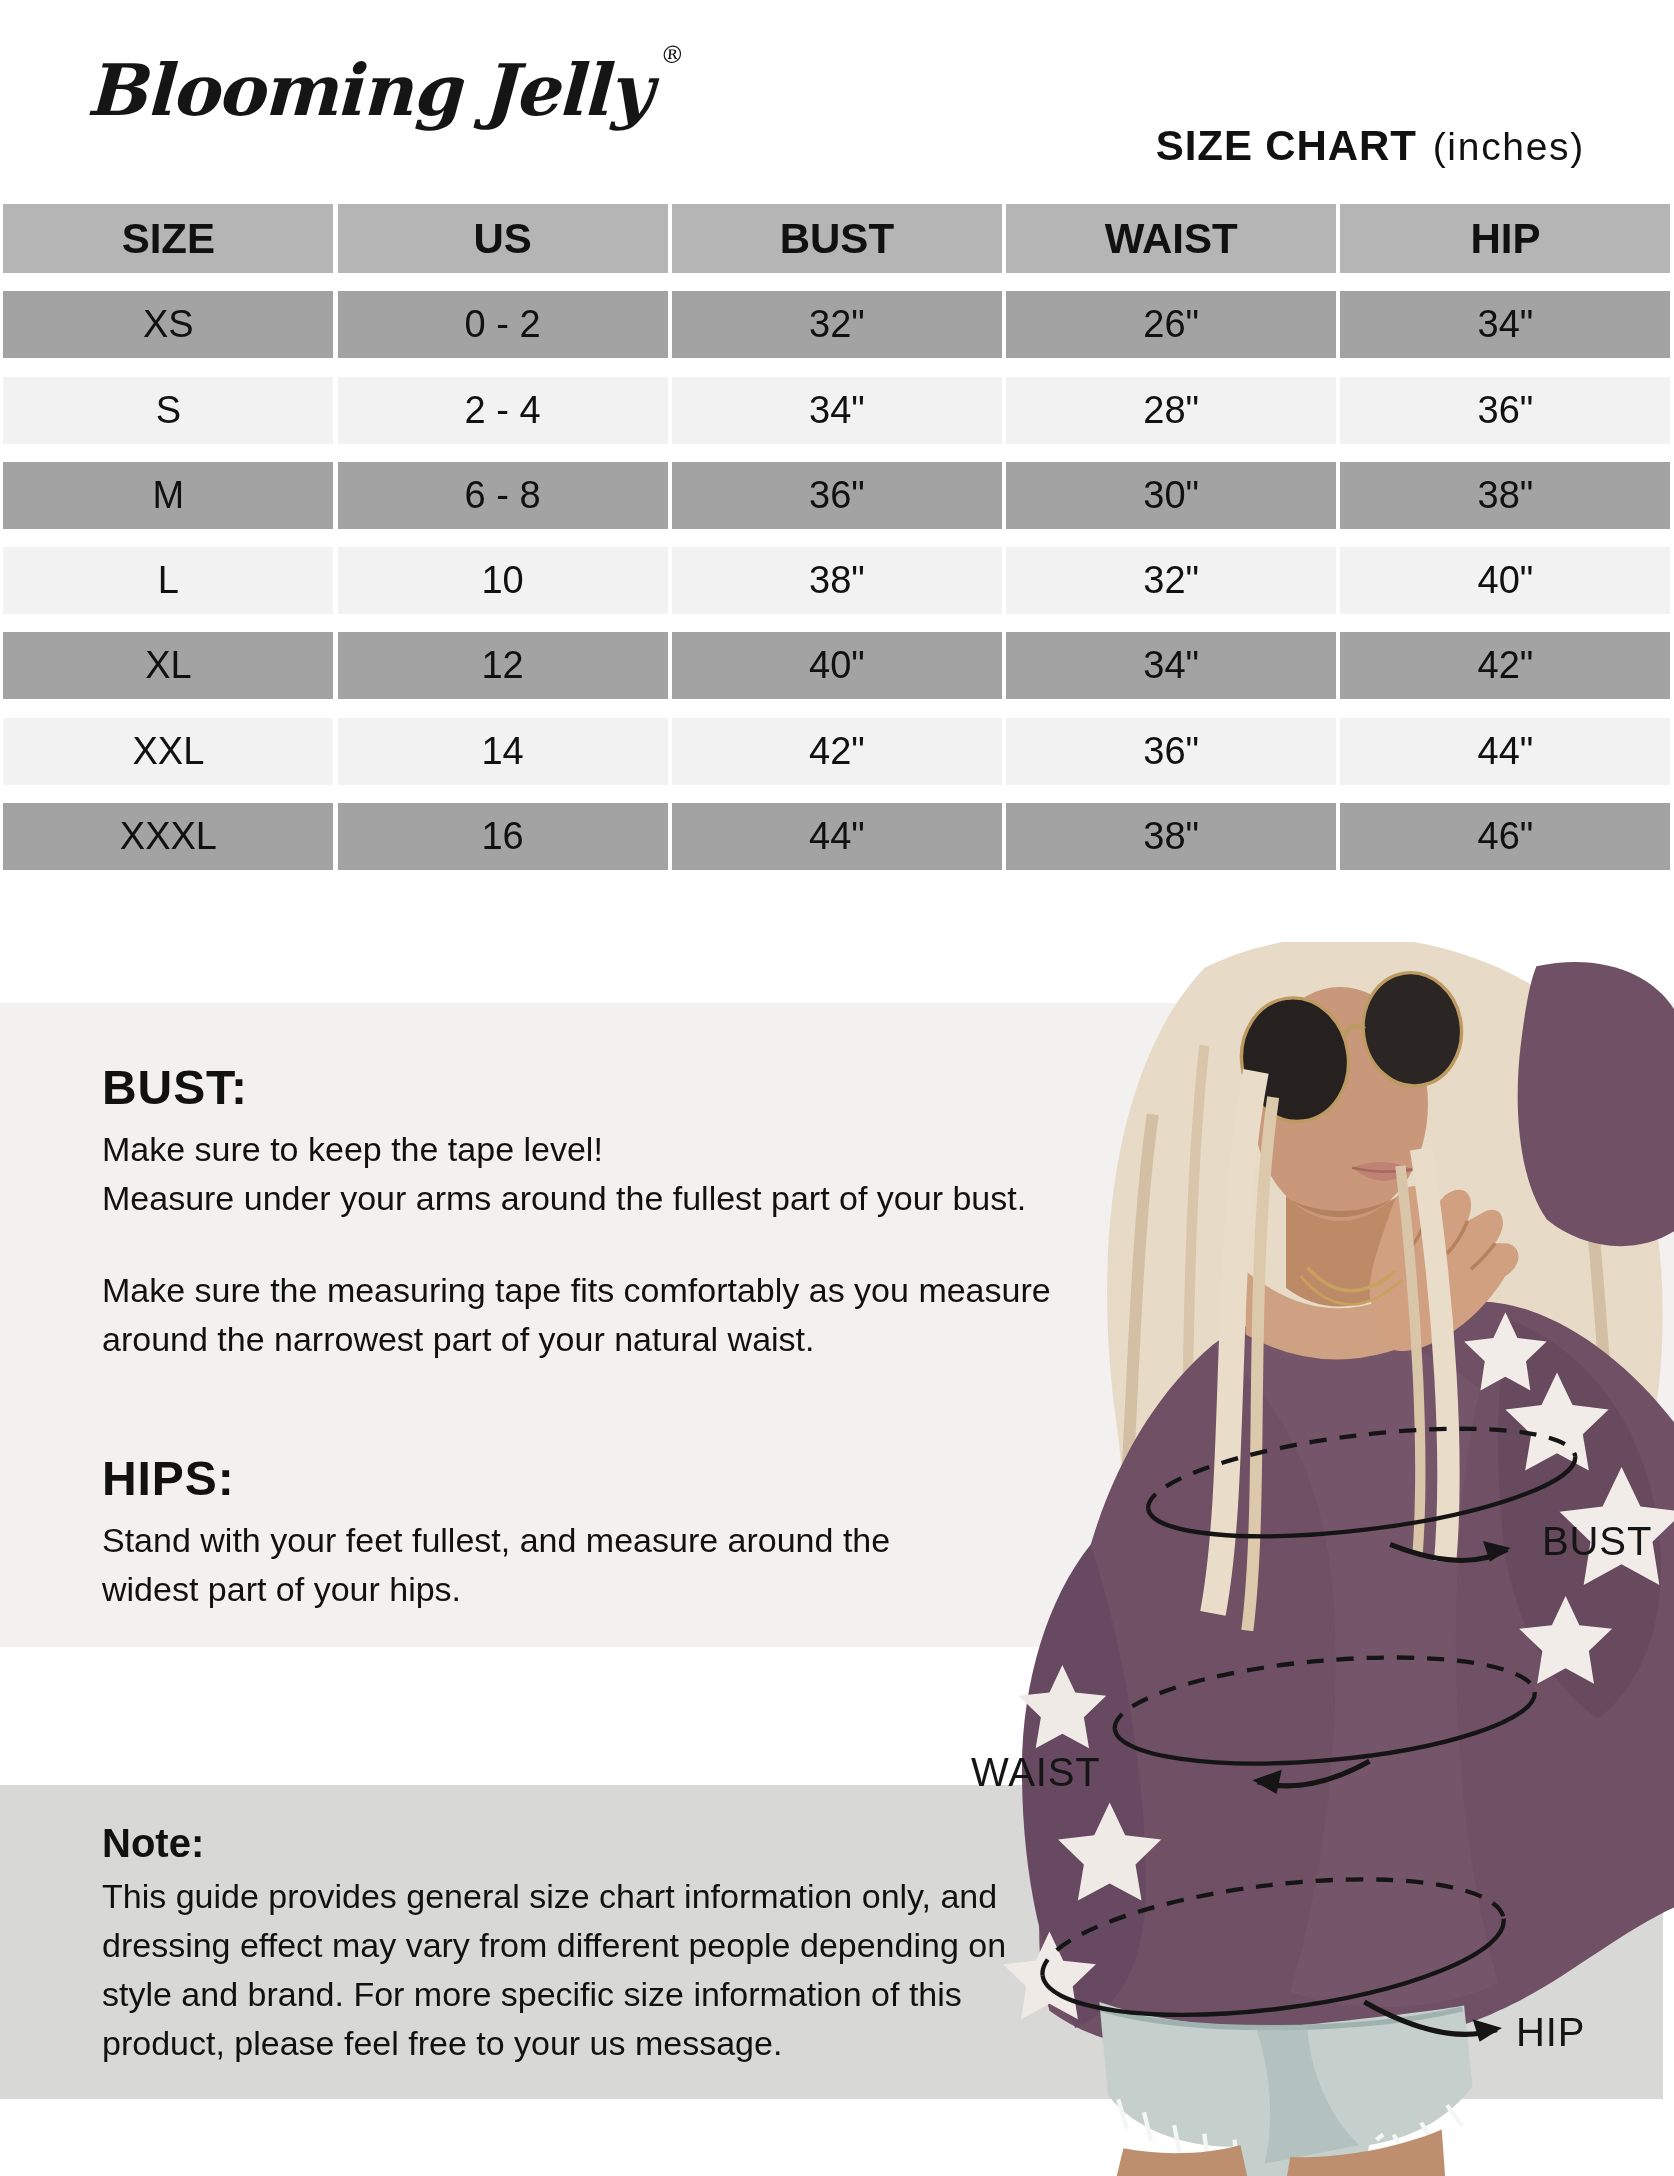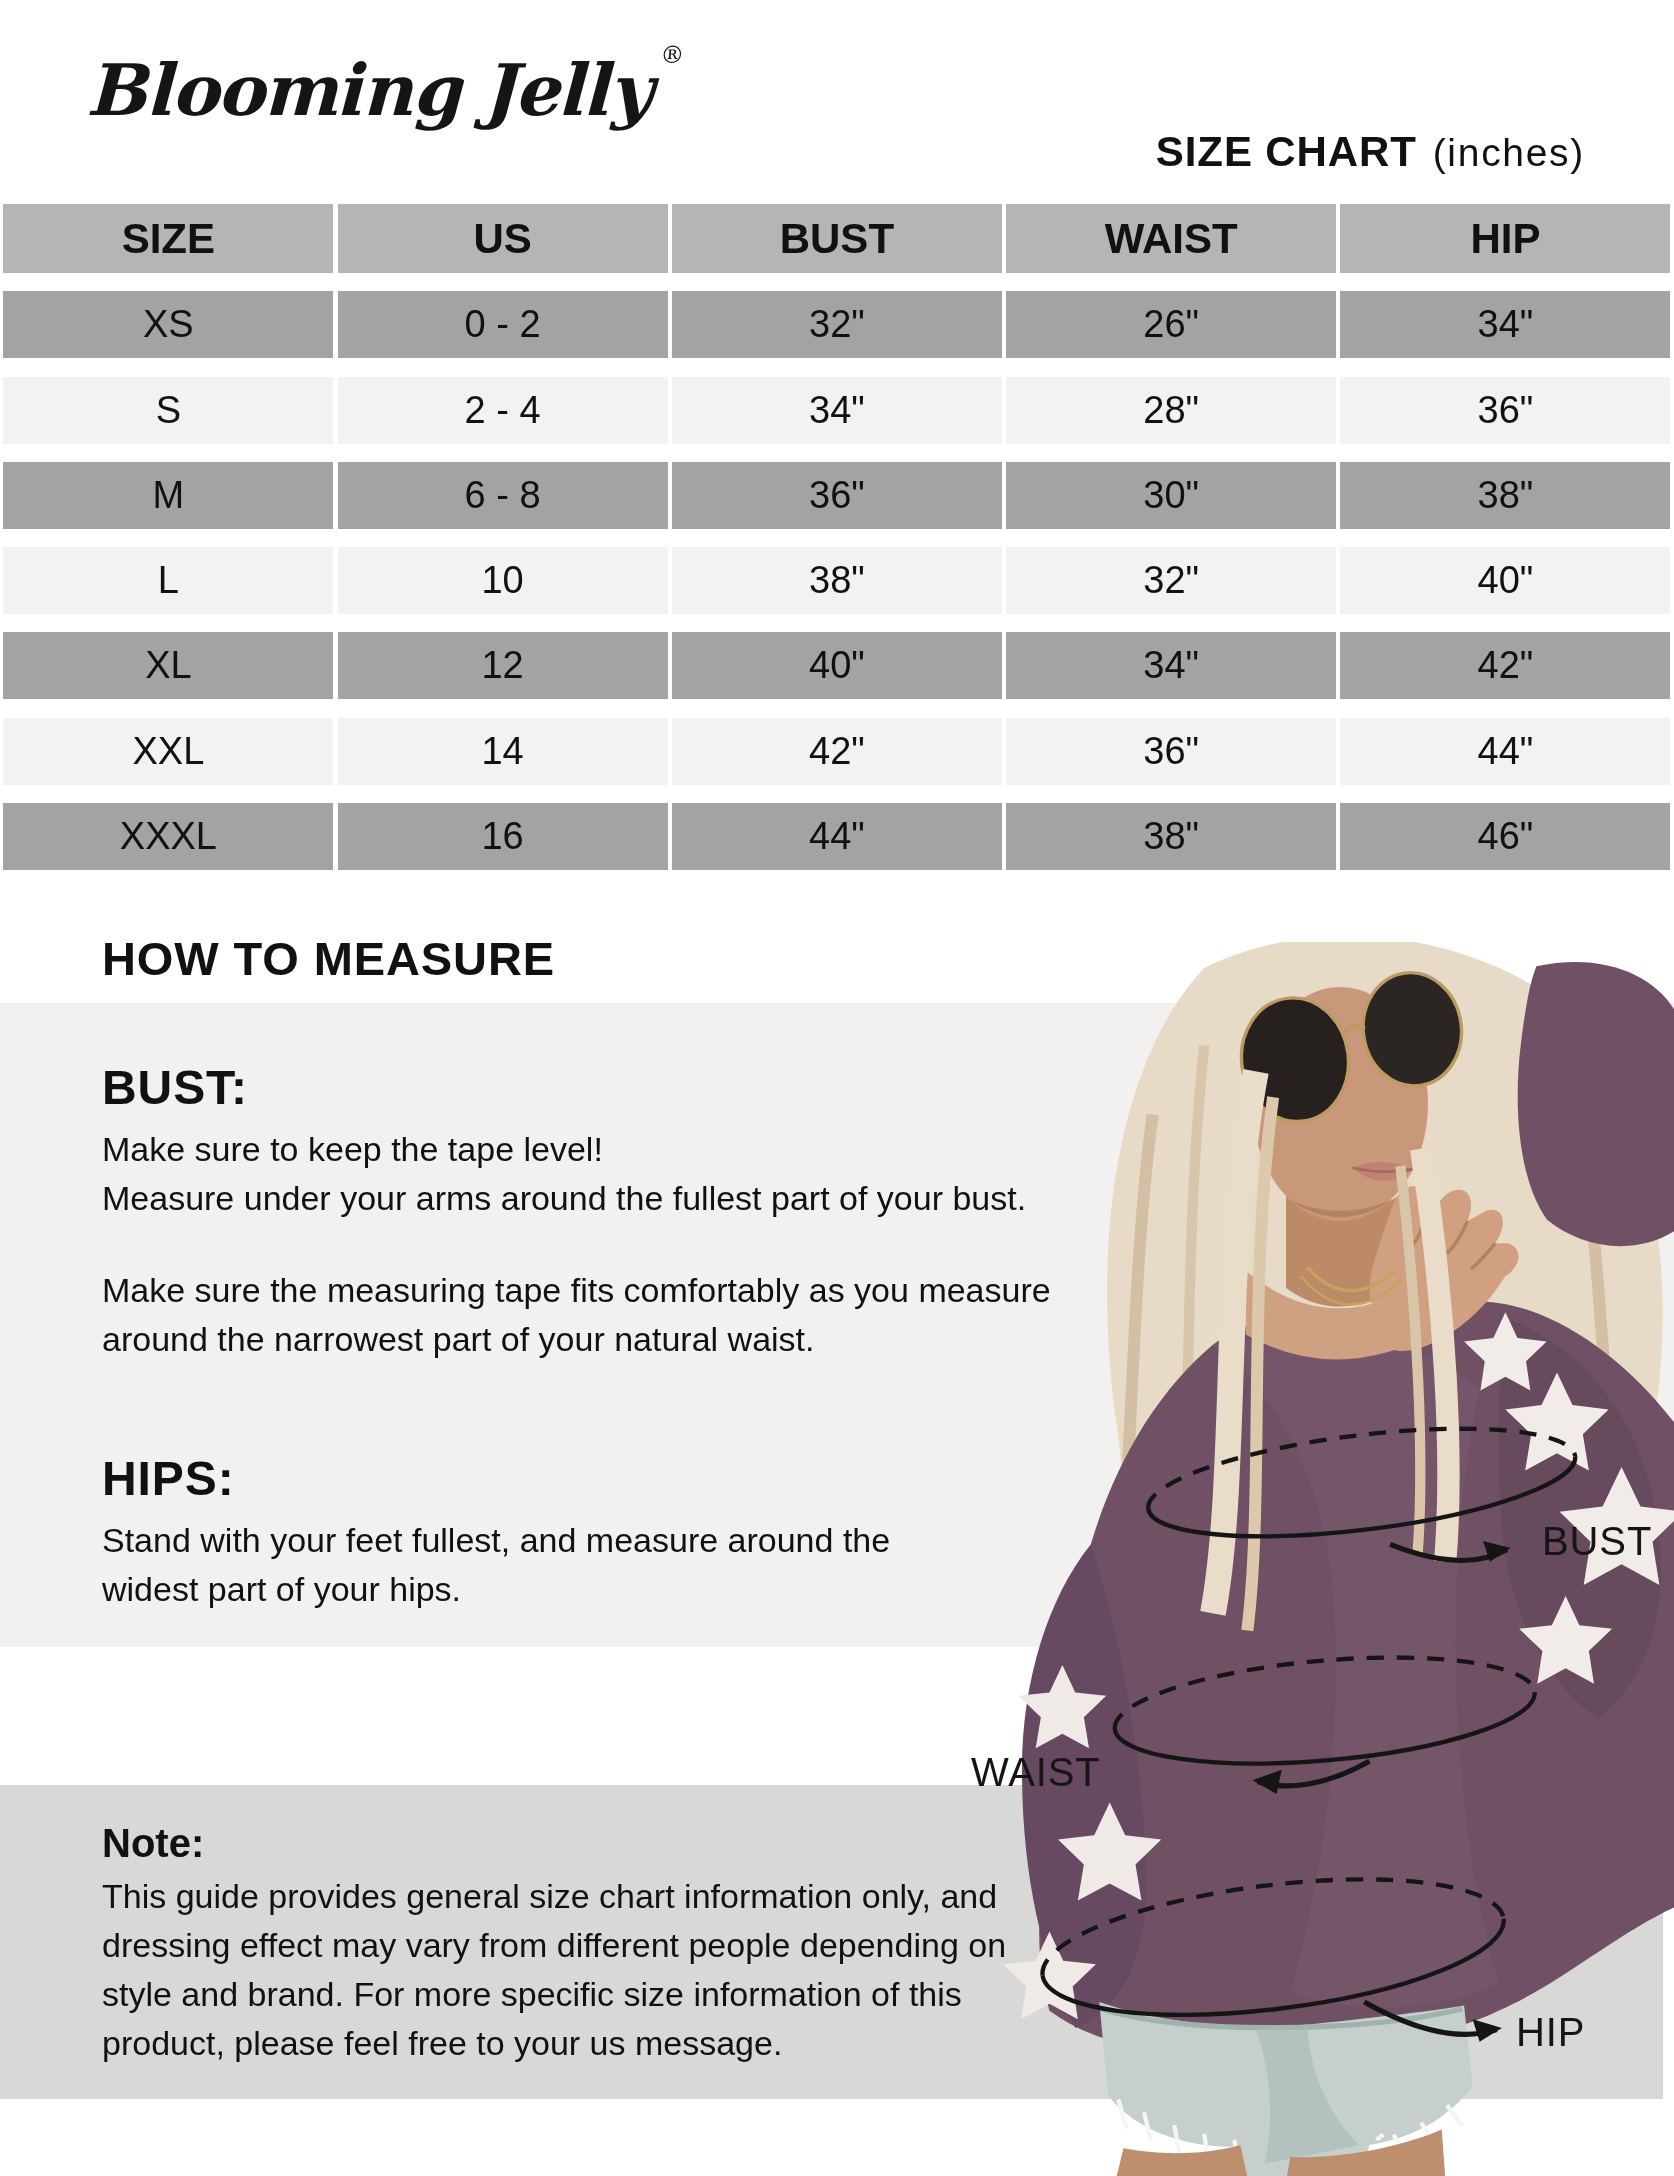--- a/index.html
+++ b/index.html
@@ -4,21 +4,21 @@
 <style>
   html,body{margin:0;padding:0;background:#ffffff;}
   #canvas{position:relative;width:1674px;height:2177px;background:#ffffff;overflow:hidden;
           font-family:"Liberation Sans", sans-serif;color:#111;}
 
   
   .logo{position:absolute;left:93px;top:41px;font-family:"DejaVu Serif",serif;
         font-style:italic;font-weight:bold;font-size:71px;letter-spacing:-1.7px;color:#151515;
         transform:skewX(-4deg);}
   .logo sup{font-size:24px;font-weight:normal;vertical-align:52px;letter-spacing:0;margin-left:5.2px;}
-  .chart-title{position:absolute;right:89px;top:128px;white-space:nowrap;}
+  .chart-title{position:absolute;right:89px;top:122px;white-space:nowrap;}
   .chart-title .t1{font-size:42px;font-weight:bold;letter-spacing:0.9px;}
   .chart-title .t2{font-size:39px;font-weight:normal;margin-left:12px;letter-spacing:1.7px;}
 
   
   .size-table{position:absolute;left:0;top:190px;width:1667px;padding:0 3.4px;
               display:grid;grid-template-columns:repeat(5,1fr);
               grid-template-rows:83px repeat(7,81px);gap:4.3px;background:#ffffff;}
   .size-table .cell{display:flex;align-items:center;justify-content:center;font-size:38px;margin-top:14px;}
   .size-table .th{background:#b5b5b5;font-weight:bold;font-size:42px;}
   .row-dark{background:#a3a3a3;}
@@ -99,21 +99,20 @@
     <div class="cell row-light">36"</div>
     <div class="cell row-light">44"</div>
 
     <div class="cell row-dark">XXXL</div>
     <div class="cell row-dark">16</div>
     <div class="cell row-dark">44"</div>
     <div class="cell row-dark">38"</div>
     <div class="cell row-dark">46"</div>
   </div>
 
-  <div class="htm-title">HOW TO MEASURE</div>
 
   <div class="panel-light"></div>
   <div class="panel-note"></div>
 
   <div class="section sec-bust">
     <h3>BUST:</h3>
     <div class="bodyline">Make sure to keep the tape level!</div>
     <div class="bodyline">Measure under your arms around the fullest part of your bust.</div>
   </div>
 

